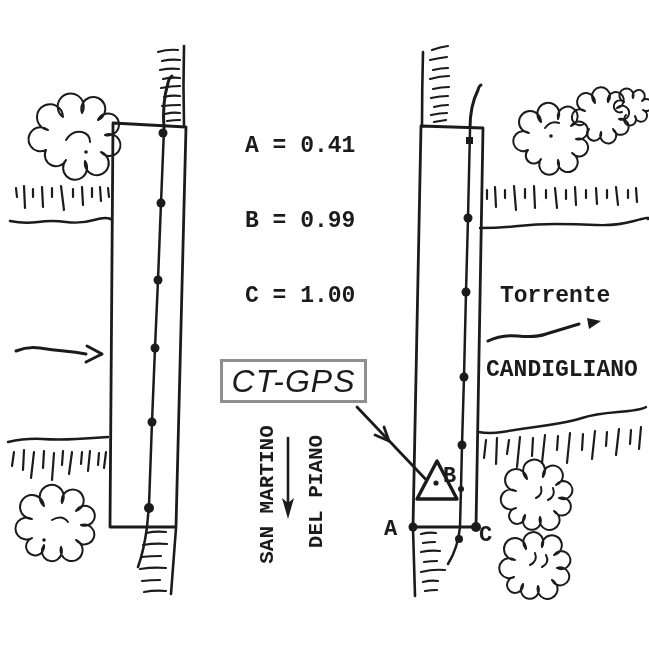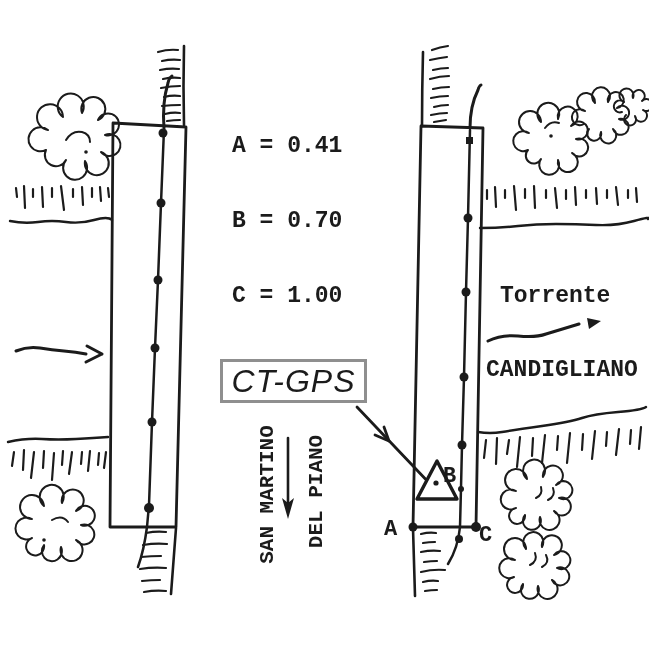--- a/index.html
+++ b/index.html
@@ -9,21 +9,21 @@
   }
   html,body{margin:0;padding:0;}
   body{background:#e9e9e9;font-family:"Liberation Sans",sans-serif;}
   .stage{
     position:relative;width:649px;height:649px;overflow:hidden;
     background:var(--background);color:var(--ink);
   }
   .stage svg{position:absolute;left:0;top:0;color:var(--ink);}
   .txt{position:absolute;color:var(--ink);white-space:pre;}
   .mono{font-family:"Liberation Mono","DejaVu Sans Mono",monospace;font-weight:bold;}
-  .measure-block{left:232px;top:84px;font-size:23px;line-height:25px;}
+  .measure-block{left:245px;top:84px;font-size:23px;line-height:25px;}
   .measure-line{display:block;}
   .ctgps-box{
     position:absolute;left:220px;top:359px;width:141px;height:38px;
     border:3px solid var(--box-border);background:var(--background);
     display:flex;align-items:center;justify-content:center;
   }
   .ctgps-label{
     font-family:"Liberation Sans",sans-serif;font-style:italic;
     font-size:32px;letter-spacing:1px;color:var(--ink);
   }
@@ -143,21 +143,21 @@
       <path d="M536,498 q7,-3 5,-11 M548,500 q8,-4 5,-12"></path>
     </g>
     <g stroke-width="2">
       <path d="M514,577 a10,10 0 1 1 1,-17 a11,11 0 1 1 11,-11 a10,10 0 1 1 16,-2 a10,10 0 1 1 12,8 a9,9 0 1 1 3,13 a9,9 0 1 1 -5,12 a10,10 0 1 1 -14,6 a9,9 0 1 1 -15,-2 a8,8 0 1 1 -9,-7"></path>
       <path d="M530,565 q8,-4 5,-12 M542,567 q8,-4 4,-12"></path>
     </g>
   </svg>
 
   <div class="txt mono measure-block">
     <span class="measure-line">A = 0.41</span>
-    <span class="measure-line">B = 0.70</span>
+    <span class="measure-line">B = 0.99</span>
     <span class="measure-line">C = 1.00</span>
   </div>
 
   <div class="ctgps-box">
     <span class="ctgps-label">CT-GPS</span>
   </div>
 
   <div class="txt mono candigliano">CANDIGLIANO</div>
   <div class="txt mono torrente">Torrente</div>
 

